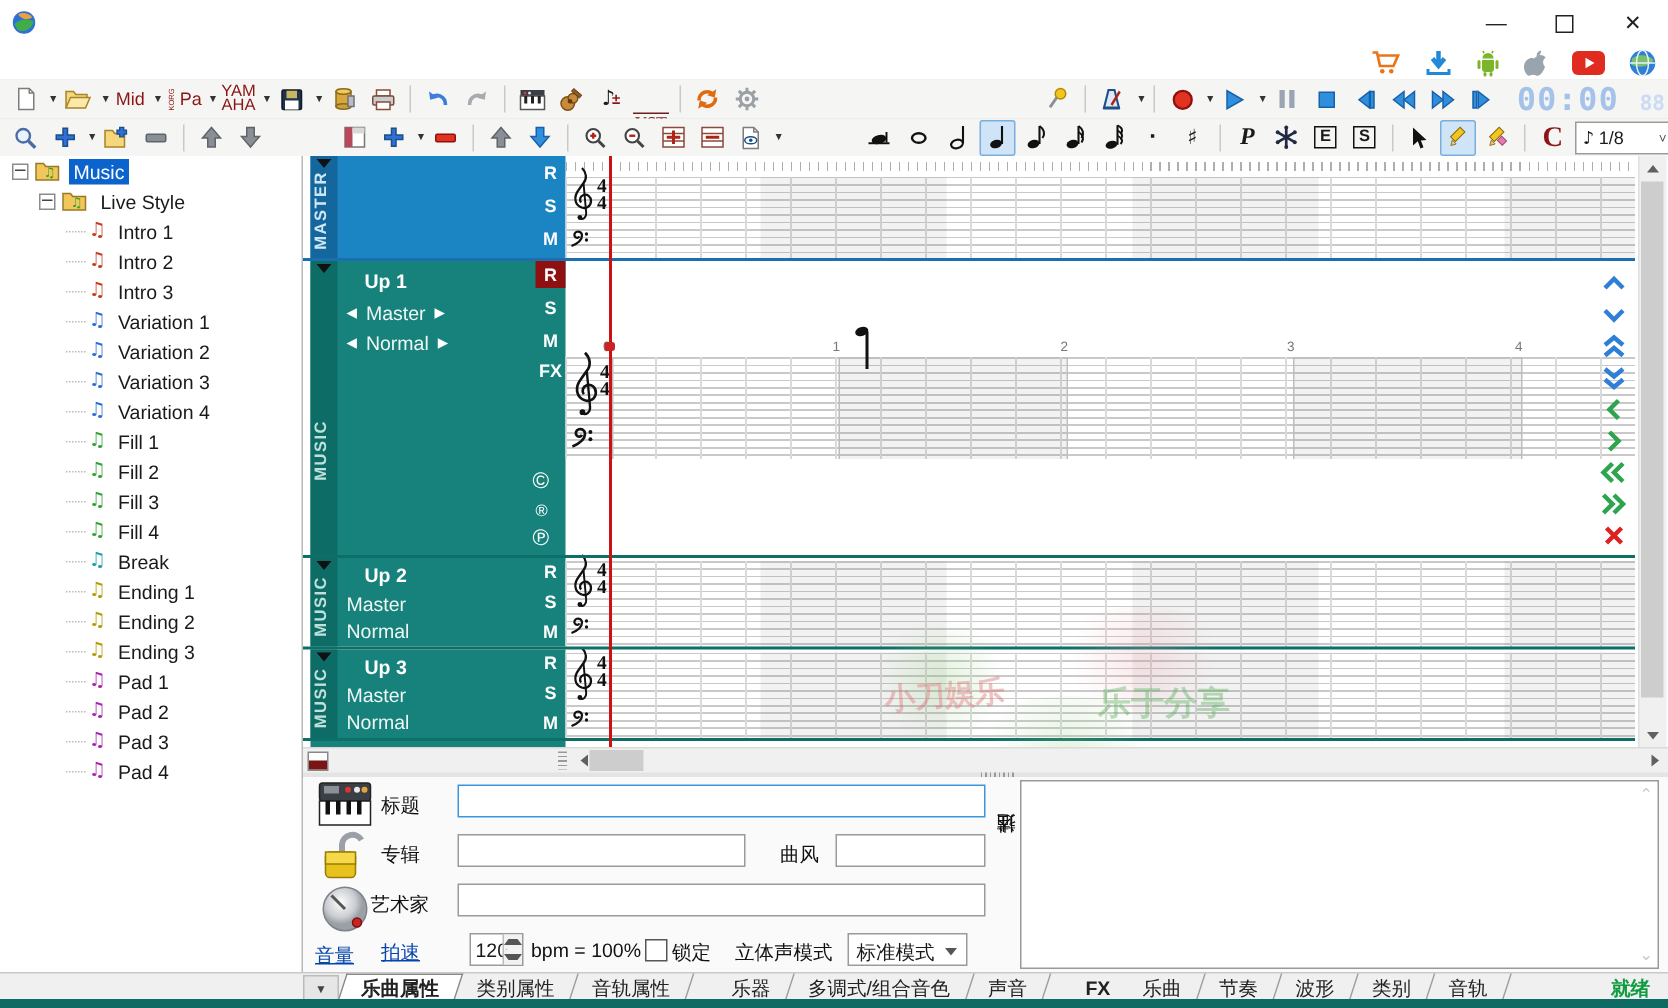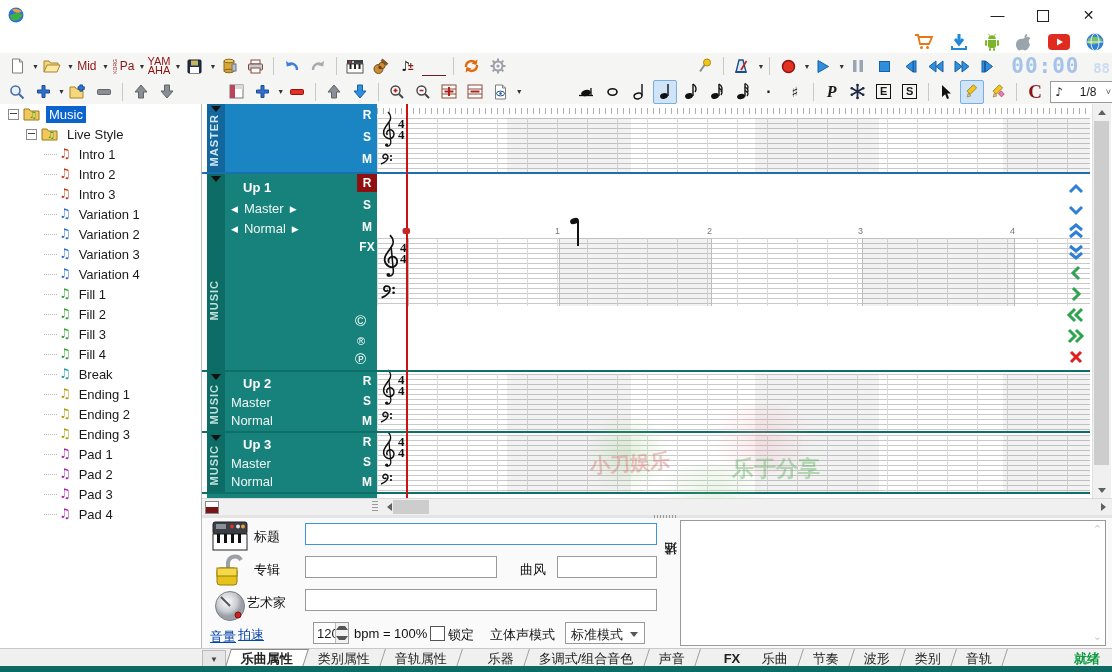--- a/index.html
+++ b/index.html
@@ -569,21 +569,21 @@
         <rect x="8.6" y="7.4" width="4.5" height="4" transform="rotate(45 10 9)" fill="#e87ab0" stroke="#a04a78" stroke-width="0.7"></rect>
         <path d="M3.2 9.4 L5.8 12 L2.2 13 Z" fill="#e8c89a" stroke="#8a6a10" stroke-width="0.6"></path>
       </svg>
   </div>
   <div class="tsep"></div>
   <div class="tbtn">
       <span style="font-family:'Liberation Serif',serif;font-weight:bold;font-size:19px;color:#8b1515;line-height:16px;">C</span>
     </div>
   <div style="width:72px;height:20px;border:1px solid #9a9a9a;background:#fff;display:flex;align-items:center;padding:0 4px;margin-left:2px;">
     <span style="font-family:'DejaVu Sans',sans-serif;font-size:12px;">♪</span>
-    <span style="font-size:12px;margin-left:17px;">1/8</span>
+    <span style="font-size:12px;margin-left:3px;">1/8</span>
     <span style="margin-left:auto;color:#555;font-size:9px;">˅</span>
   </div>
 </div>
 
 <div id="tree" class="abs">
     <div class="tree-row selected" style="padding-left: 8px;">
       <span class="exp"></span>
       <svg width="18" height="14" viewBox="0 0 18 14">
         <path d="M1 13 V2 h5 l1.5 2 H16 v9 z" fill="#f1c75c" stroke="#9a7a20"></path>
         <text x="6" y="11" font-size="9" fill="#2fa12f" font-family="DejaVu Sans">♫</text>
@@ -985,21 +985,21 @@
   <input class="tinput focused" style="left: 103px; top: 5px; width: 352px;" value="">
 
   <span class="fldlabel" style="left:52px;top:43px;">专辑</span>
   <input class="tinput" style="left: 103px; top: 38px; width: 192px;" value="">
   <span class="fldlabel" style="left:318px;top:43px;">曲风</span>
   <input class="tinput" style="left: 355px; top: 38px; width: 100px;" value="">
 
   <span class="fldlabel" style="left:45px;top:76px;">艺术家</span>
   <input class="tinput" style="left: 103px; top: 71px; width: 352px;" value="">
 
-  <a class="bluelink" style="left:36px;top:108px;">拍速</a>
+  <a class="bluelink" style="left:52px;top:108px;">拍速</a>
   <div class="spin" style="left:111px;top:104px;">
     <span class="val">120</span>
     <div class="btns">
         <div>
           <div class="tu"></div>
         </div>
         <div>
           <div class="td"></div>
         </div>
       </div>

